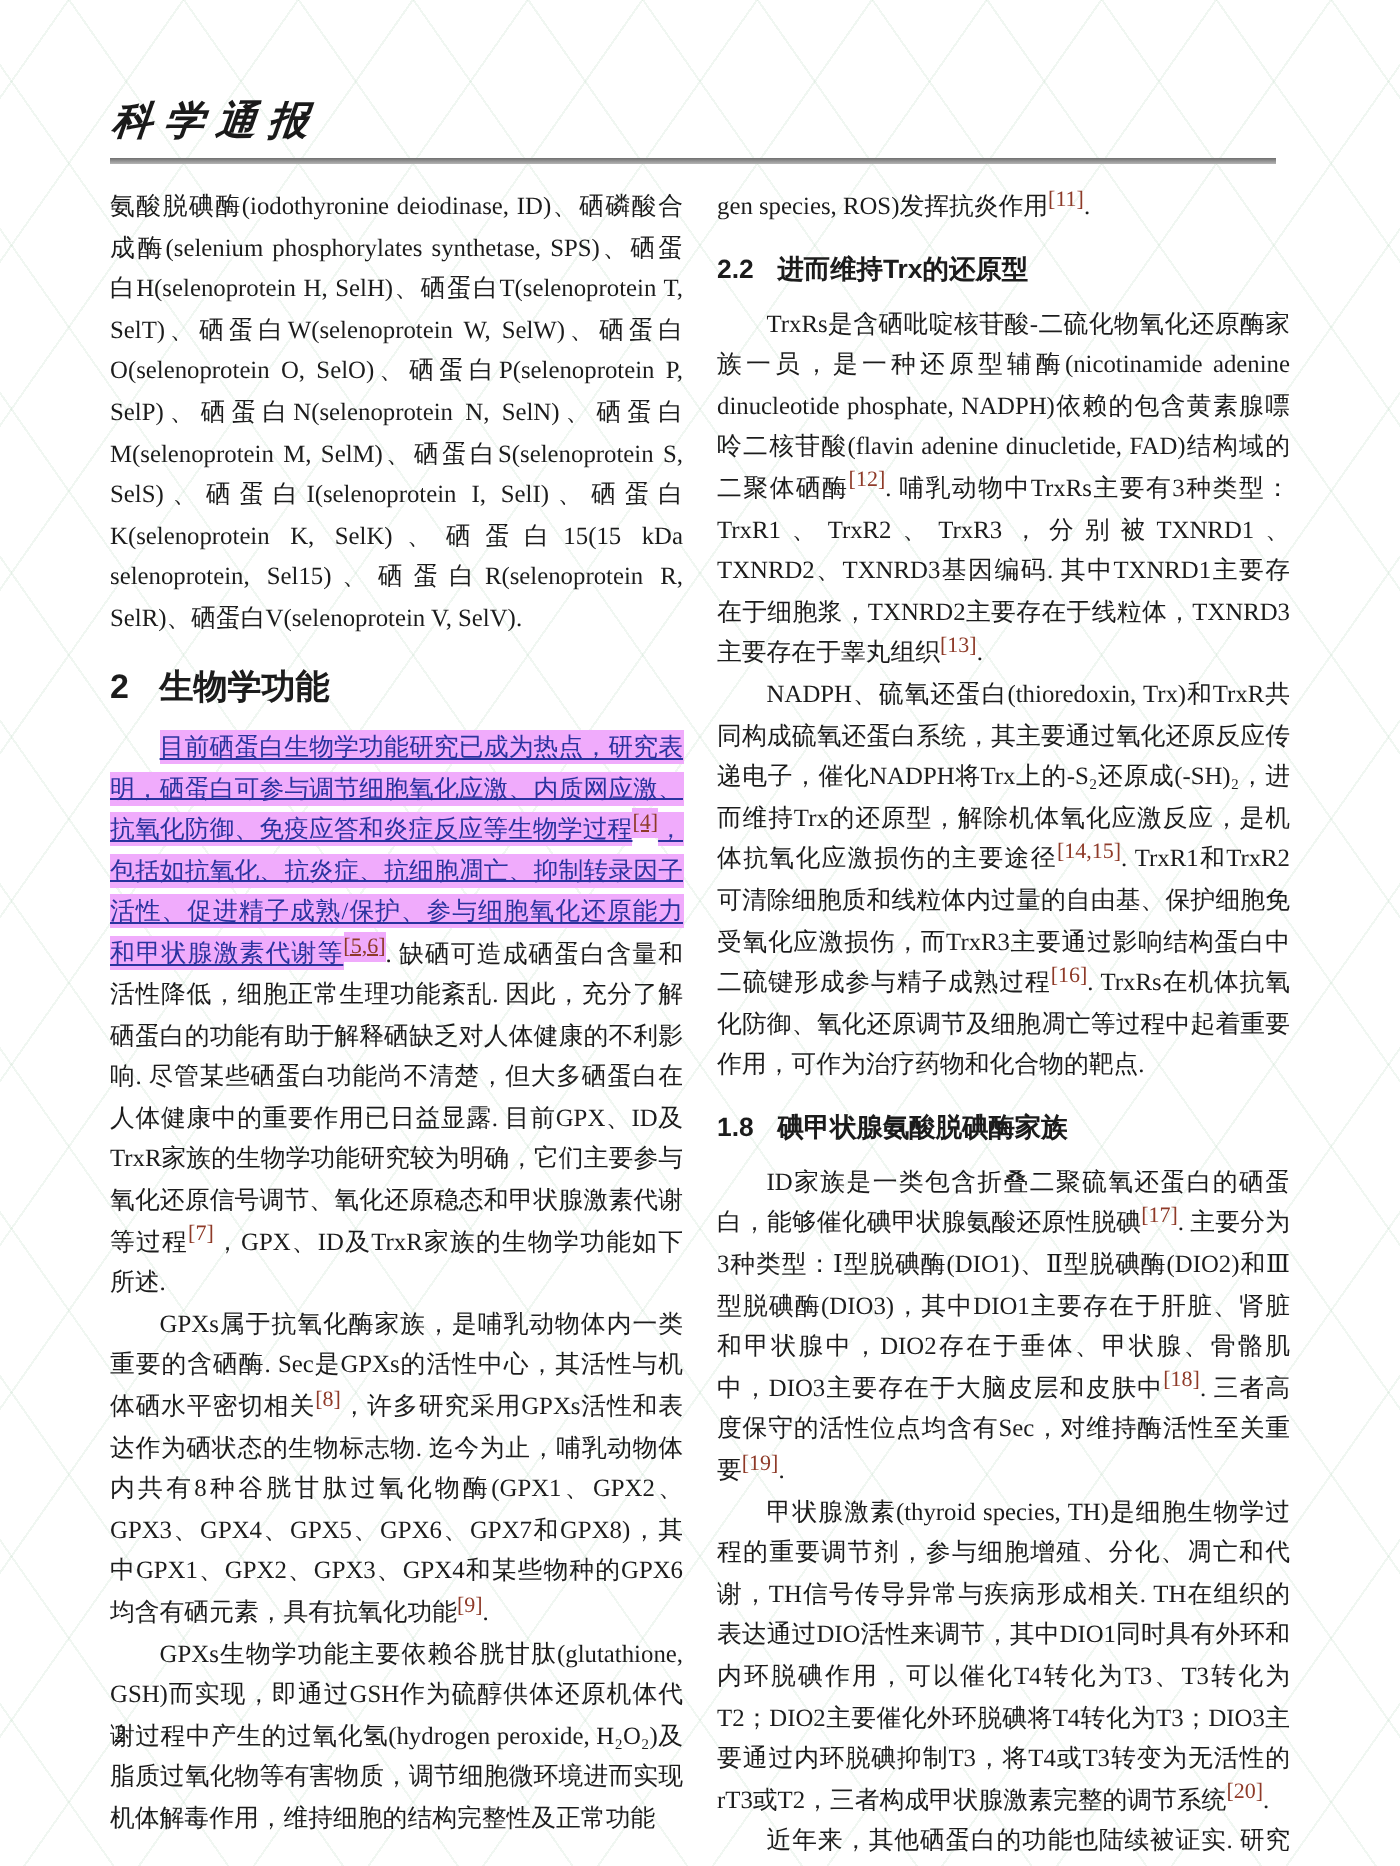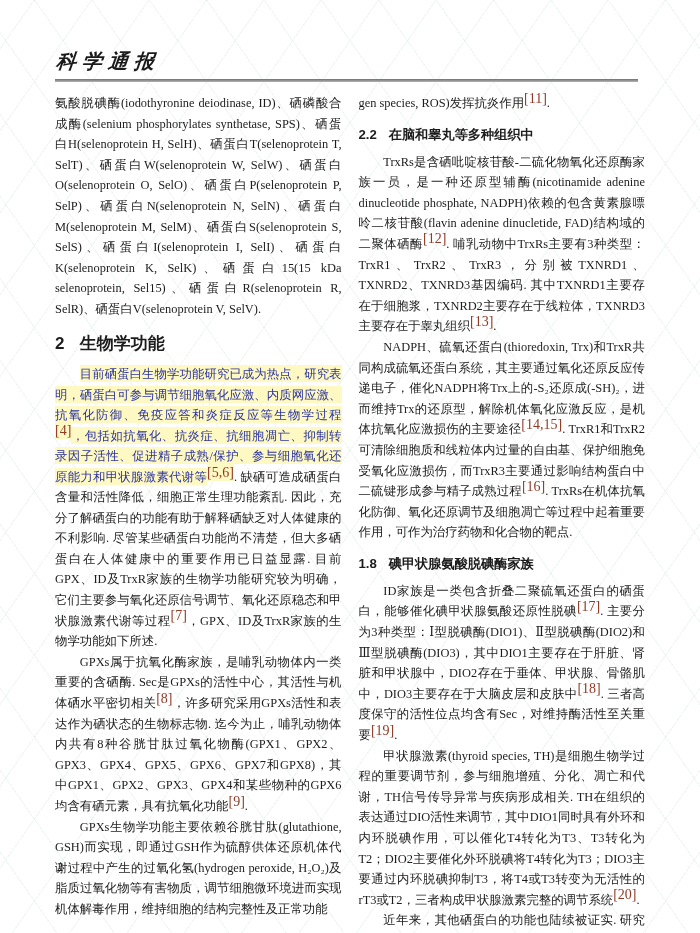--- a/index.html
+++ b/index.html
@@ -47,29 +47,30 @@
     margin:13px 0 9px 0;
     font-family:"Liberation Sans","DejaVu Sans",sans-serif;
   }
   .h3{
     font-weight:700;font-size:13.2px;line-height:20px;
     margin:11px 0 7px 0;
     font-family:"Liberation Sans","DejaVu Sans",sans-serif;
   }
   .hnum{margin-right:0.9em;margin-top:43px;}
   .hl{
-    background:#fef9c3;
+    background:#f0abfc;
     color:#2b339f;
     padding:1.5px 0;
     box-decoration-break:clone;
+    text-decoration:underline;
     -webkit-box-decoration-break:clone;
   }
   .ref{color:#8e3a28;}
   .sup{
-    font-size:14px;
+    font-size:11px;
     line-height:0;
     position:relative;
     top:-4.5px;
     letter-spacing:0;
   }
   .it{}
   .pagenum{
     position:absolute;left:57px;top:860px;
     font-size:12.5px;color:#1c1c1c;
   }
@@ -88,21 +89,21 @@
   <main class="cols">
     <div class="col" id="col-left">
         <div class="para"><span>氨酸脱碘酶(iodothyronine deiodinase, ID)、硒磷酸合成酶(selenium phosphorylates synthetase, SPS)、硒蛋白H(selenoprotein H, SelH)、硒蛋白T(selenoprotein T, SelT)、硒蛋白W(selenoprotein W, SelW)、硒蛋白O(selenoprotein O, SelO)、硒蛋白P(selenoprotein P, SelP)、硒蛋白N(selenoprotein N, SelN)、硒蛋白M(selenoprotein M, SelM)、硒蛋白S(selenoprotein S, SelS)、硒蛋白I(selenoprotein I, SelI)、硒蛋白K(selenoprotein K, SelK)、硒蛋白15(15 kDa selenoprotein, Sel15)、硒蛋白R(selenoprotein R, SelR)、硒蛋白V(selenoprotein V, SelV).</span></div>
         <div class="h2"><span class="hnum">2</span><span>生物学功能</span></div>
         <div class="para indent"><span class="hl">目前硒蛋白生物学功能研究已成为热点，研究表明，硒蛋白可参与调节细胞氧化应激、内质网应激、抗氧化防御、免疫应答和炎症反应等生物学过程</span><span class="hl ref sup">[4]</span><span class="hl">，包括如抗氧化、抗炎症、抗细胞凋亡、抑制转录因子活性、促进精子成熟/保护、参与细胞氧化还原能力和甲状腺激素代谢等</span><span class="hl ref sup">[5,6]</span><span>. 缺硒可造成硒蛋白含量和活性降低，细胞正常生理功能紊乱. 因此，充分了解硒蛋白的功能有助于解释硒缺乏对人体健康的不利影响. 尽管某些硒蛋白功能尚不清楚，但大多硒蛋白在人体健康中的重要作用已日益显露. 目前GPX、ID及TrxR家族的生物学功能研究较为明确，它们主要参与氧化还原信号调节、氧化还原稳态和甲状腺激素代谢等过程</span><span class="ref sup">[7]</span><span>，GPX、ID及TrxR家族的生物学功能如下所述.</span></div>
         <div class="para indent"><span>GPXs属于抗氧化酶家族，是哺乳动物体内一类重要的含硒酶. Sec是GPXs的活性中心，其活性与机体硒水平密切相关</span><span class="ref sup">[8]</span><span>，许多研究采用GPXs活性和表达作为硒状态的生物标志物. 迄今为止，哺乳动物体内共有8种谷胱甘肽过氧化物酶(GPX1、GPX2、GPX3、GPX4、GPX5、GPX6、GPX7和GPX8)，其中GPX1、GPX2、GPX3、GPX4和某些物种的GPX6均含有硒元素，具有抗氧化功能</span><span class="ref sup">[9]</span><span>.</span></div>
         <div class="para indent"><span>GPXs生物学功能主要依赖谷胱甘肽(glutathione, GSH)而实现，即通过GSH作为硫醇供体还原机体代谢过程中产生的过氧化氢(hydrogen peroxide, H₂O₂)及脂质过氧化物等有害物质，调节细胞微环境进而实现机体解毒作用，维持细胞的结构完整性及正常功能</span></div>
       </div>
     <div class="col" id="col-right">
         <div class="para"><span>gen species, ROS)发挥抗炎作用</span><span class="ref sup">[11]</span><span>.</span></div>
-        <div class="h3"><span class="hnum">2.2</span><span>在脑和睾丸等多种组织中</span></div>
+        <div class="h3"><span class="hnum">2.2</span><span>进而维持Trx的还原型</span></div>
         <div class="para indent"><span>TrxRs是含硒吡啶核苷酸-二硫化物氧化还原酶家族一员，是一种还原型辅酶(nicotinamide adenine dinucleotide phosphate, NADPH)依赖的包含黄素腺嘌呤二核苷酸(flavin adenine dinucletide, FAD)结构域的二聚体硒酶</span><span class="ref sup">[12]</span><span>. 哺乳动物中TrxRs主要有3种类型：TrxR1、TrxR2、TrxR3，分别被</span><span class="it">TXNRD1</span><span>、</span><span class="it">TXNRD2</span><span>、</span><span class="it">TXNRD3</span><span>基因编码. 其中TXNRD1主要存在于细胞浆，TXNRD2主要存在于线粒体，TXNRD3主要存在于睾丸组织</span><span class="ref sup">[13]</span><span>.</span></div>
         <div class="para indent"><span>NADPH、硫氧还蛋白(thioredoxin, Trx)和TrxR共同构成硫氧还蛋白系统，其主要通过氧化还原反应传递电子，催化NADPH将Trx上的-S₂还原成(-SH)₂，进而维持Trx的还原型，解除机体氧化应激反应，是机体抗氧化应激损伤的主要途径</span><span class="ref sup">[14,15]</span><span>. TrxR1和TrxR2可清除细胞质和线粒体内过量的自由基、保护细胞免受氧化应激损伤，而TrxR3主要通过影响结构蛋白中二硫键形成参与精子成熟过程</span><span class="ref sup">[16]</span><span>. TrxRs在机体抗氧化防御、氧化还原调节及细胞凋亡等过程中起着重要作用，可作为治疗药物和化合物的靶点.</span></div>
         <div class="h3"><span class="hnum">1.8</span><span>碘甲状腺氨酸脱碘酶家族</span></div>
         <div class="para indent"><span>ID家族是一类包含折叠二聚硫氧还蛋白的硒蛋白，能够催化碘甲状腺氨酸还原性脱碘</span><span class="ref sup">[17]</span><span>. 主要分为3种类型：Ⅰ型脱碘酶(DIO1)、Ⅱ型脱碘酶(DIO2)和Ⅲ型脱碘酶(DIO3)，其中DIO1主要存在于肝脏、肾脏和甲状腺中，DIO2存在于垂体、甲状腺、骨骼肌中，DIO3主要存在于大脑皮层和皮肤中</span><span class="ref sup">[18]</span><span>. 三者高度保守的活性位点均含有Sec，对维持酶活性至关重要</span><span class="ref sup">[19]</span><span>.</span></div>
         <div class="para indent"><span>甲状腺激素(thyroid species, TH)是细胞生物学过程的重要调节剂，参与细胞增殖、分化、凋亡和代谢，TH信号传导异常与疾病形成相关. TH在组织的表达通过DIO活性来调节，其中DIO1同时具有外环和内环脱碘作用，可以催化T4转化为T3、T3转化为T2；DIO2主要催化外环脱碘将T4转化为T3；DIO3主要通过内环脱碘抑制T3，将T4或T3转变为无活性的rT3或T2，三者构成甲状腺激素完整的调节系统</span><span class="ref sup">[20]</span><span>.</span></div>
         <div class="para indent"><span>近年来，其他硒蛋白的功能也陆续被证实. 研究报道，SelP是一种硒转运蛋白，在脑和睾丸等多种组织中</span></div>
       </div>
   </main>
 
   <div class="pagenum">2</div>

